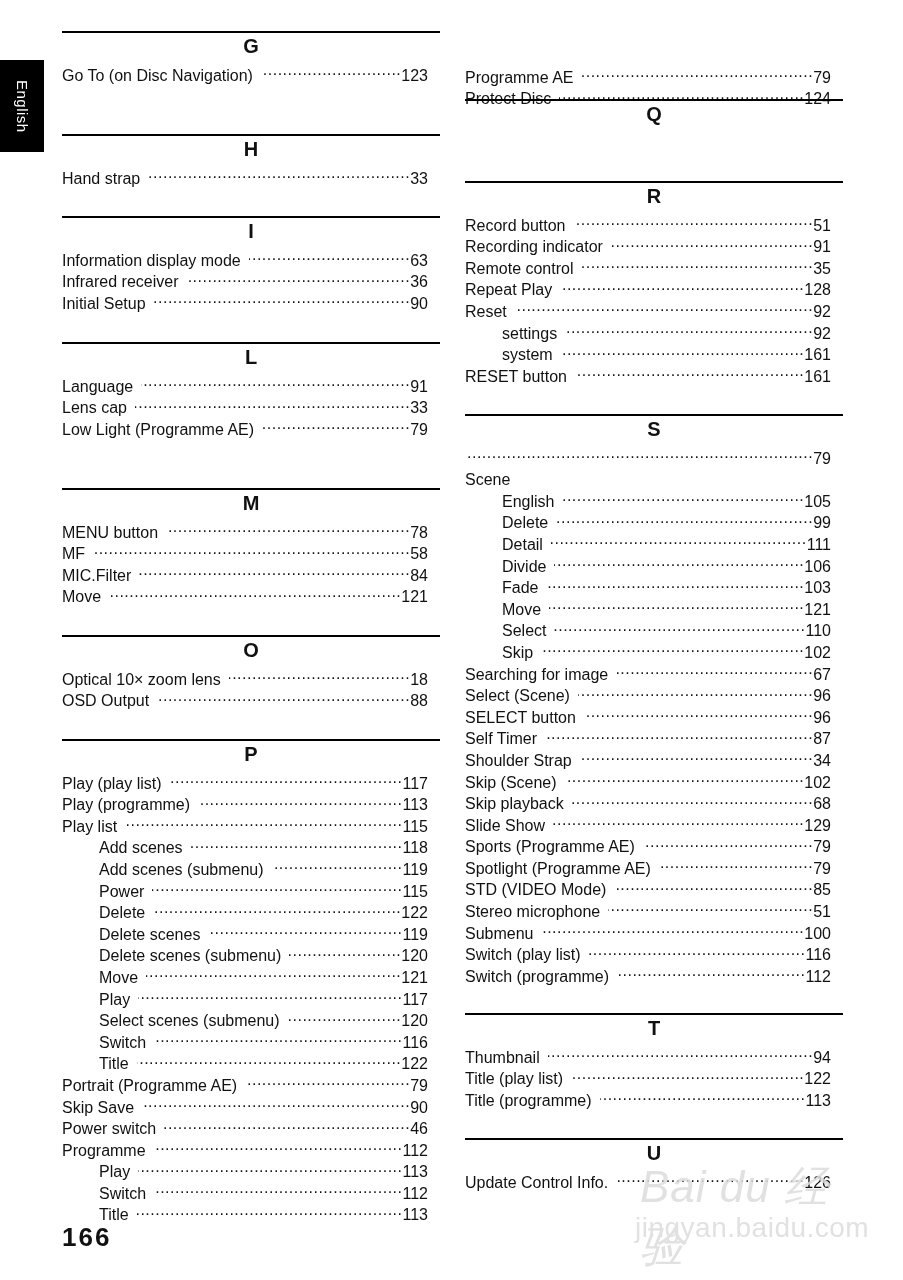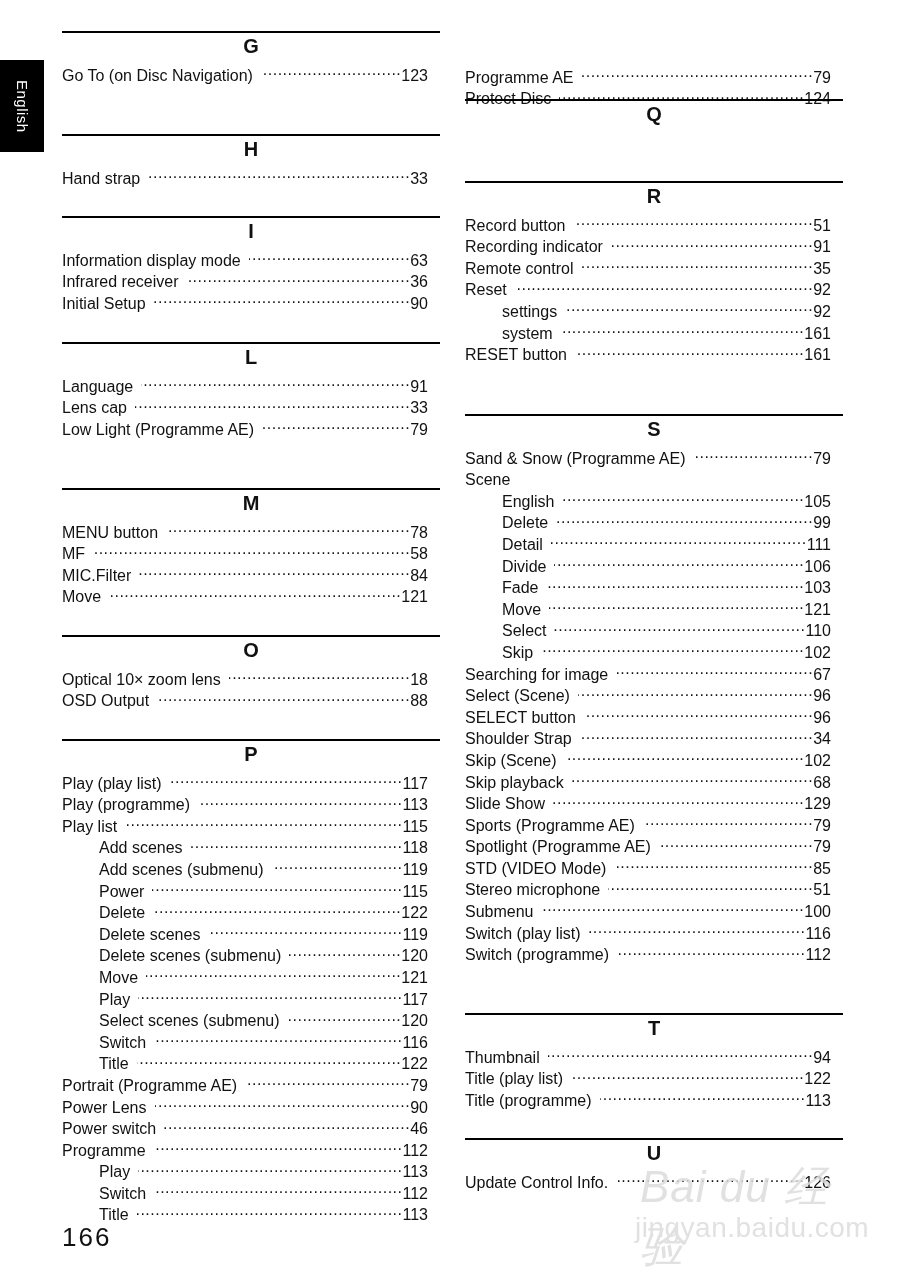--- a/index.html
+++ b/index.html
@@ -14,21 +14,21 @@
   .section { position:absolute; left:0; width:378px; }
   .rule { height:0; border-top:2.5px solid #000; width:378px; }
   .letter { text-align:center; font-weight:bold; font-size:20px; height:25px; line-height:25px; margin-top:1px; }
   .entry { display:flex; align-items:baseline; height:21.6px; line-height:21.6px; font-size:16px; width:366px; white-space:nowrap; }
   .entry.sub { padding-left:37px; width:329px; }
   .entry .term { flex:0 0 auto; padding-right:8px; }
   .entry .dots { flex:1 1 auto; overflow:hidden; position:relative; height:21.6px; }
   .entry .dots::after { content:"...................................................................................................................................................................................................."; position:absolute; right:0; top:0; letter-spacing:0.5px; font-size:16px; }
   .entry .page { flex:0 0 auto; text-align:right; }
   .entry.noleader .dots::after { content:""; }
-  .pagenum { position:absolute; left:62px; top:1222px; font-size:26px; font-weight:normal; letter-spacing:2px; }
+  .pagenum { position:absolute; left:62px; top:1222px; font-size:26px; font-weight:bold; letter-spacing:2px; }
   .watermark { position:absolute; left:640px; top:1140px; width:220px; height:110px; color:#dcdcdc; opacity:0.85; }
   .watermark .wm1 { font-size:44px; font-weight:normal; font-style:italic; position:absolute; left:0; top:18px; letter-spacing:1px; }
   .watermark .wm2 { font-size:28px; position:absolute; left:-5px; top:72px; letter-spacing:0.5px; }
 </style>
 </head>
 <body>
 
 <div class="lang-tab">
   <span>English</span>
 </div>
@@ -200,21 +200,21 @@
         <span class="term">Title</span>
         <span class="dots"></span>
         <span class="page">122</span>
       </div>
       <div class="entry">
         <span class="term">Portrait (Programme AE)</span>
         <span class="dots"></span>
         <span class="page">79</span>
       </div>
       <div class="entry">
-        <span class="term">Power Lens</span>
+        <span class="term">Skip Save</span>
         <span class="dots"></span>
         <span class="page">90</span>
       </div>
       <div class="entry">
         <span class="term">Power switch</span>
         <span class="dots"></span>
         <span class="page">46</span>
       </div>
       <div class="entry">
         <span class="term">Programme</span>
@@ -267,20 +267,25 @@
         <span class="term">Recording indicator</span>
         <span class="dots"></span>
         <span class="page">91</span>
       </div>
       <div class="entry">
         <span class="term">Remote control</span>
         <span class="dots"></span>
         <span class="page">35</span>
       </div>
       <div class="entry">
+        <span class="term">Repeat Play</span>
+        <span class="dots"></span>
+        <span class="page">128</span>
+      </div>
+      <div class="entry">
         <span class="term">Reset</span>
         <span class="dots"></span>
         <span class="page">92</span>
       </div>
       <div class="entry sub">
         <span class="term">settings</span>
         <span class="dots"></span>
         <span class="page">92</span>
       </div>
       <div class="entry sub">
@@ -291,21 +296,20 @@
       <div class="entry">
         <span class="term">RESET button</span>
         <span class="dots"></span>
         <span class="page">161</span>
       </div>
     </div>
     <div class="section" style="top: 414px;">
       <div class="rule"></div>
       <div class="letter">S</div>
       <div class="entry">
-        <span class="term">Sand &amp; Snow (Programme AE)</span>
         <span class="dots"></span>
         <span class="page">79</span>
       </div>
       <div class="entry noleader">
         <span class="term">Scene</span>
         <span class="dots"></span>
         <span class="page"></span>
       </div>
       <div class="entry sub">
         <span class="term">English</span>
@@ -354,20 +358,25 @@
       </div>
       <div class="entry">
         <span class="term">Select (Scene)</span>
         <span class="dots"></span>
         <span class="page">96</span>
       </div>
       <div class="entry">
         <span class="term">SELECT button</span>
         <span class="dots"></span>
         <span class="page">96</span>
+      </div>
+      <div class="entry">
+        <span class="term">Self Timer</span>
+        <span class="dots"></span>
+        <span class="page">87</span>
       </div>
       <div class="entry">
         <span class="term">Shoulder Strap</span>
         <span class="dots"></span>
         <span class="page">34</span>
       </div>
       <div class="entry">
         <span class="term">Skip (Scene)</span>
         <span class="dots"></span>
         <span class="page">102</span>

